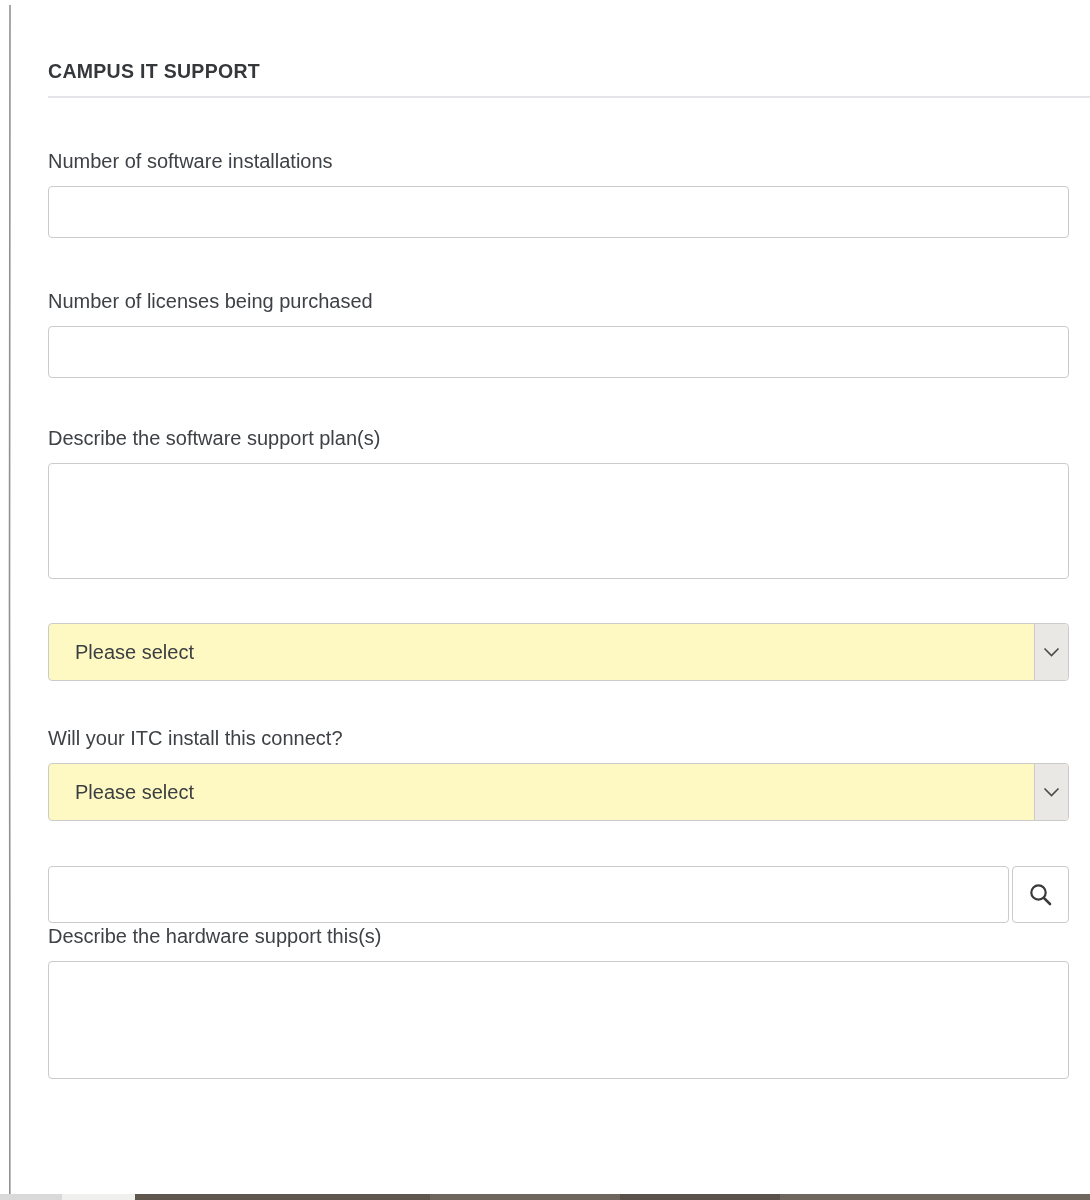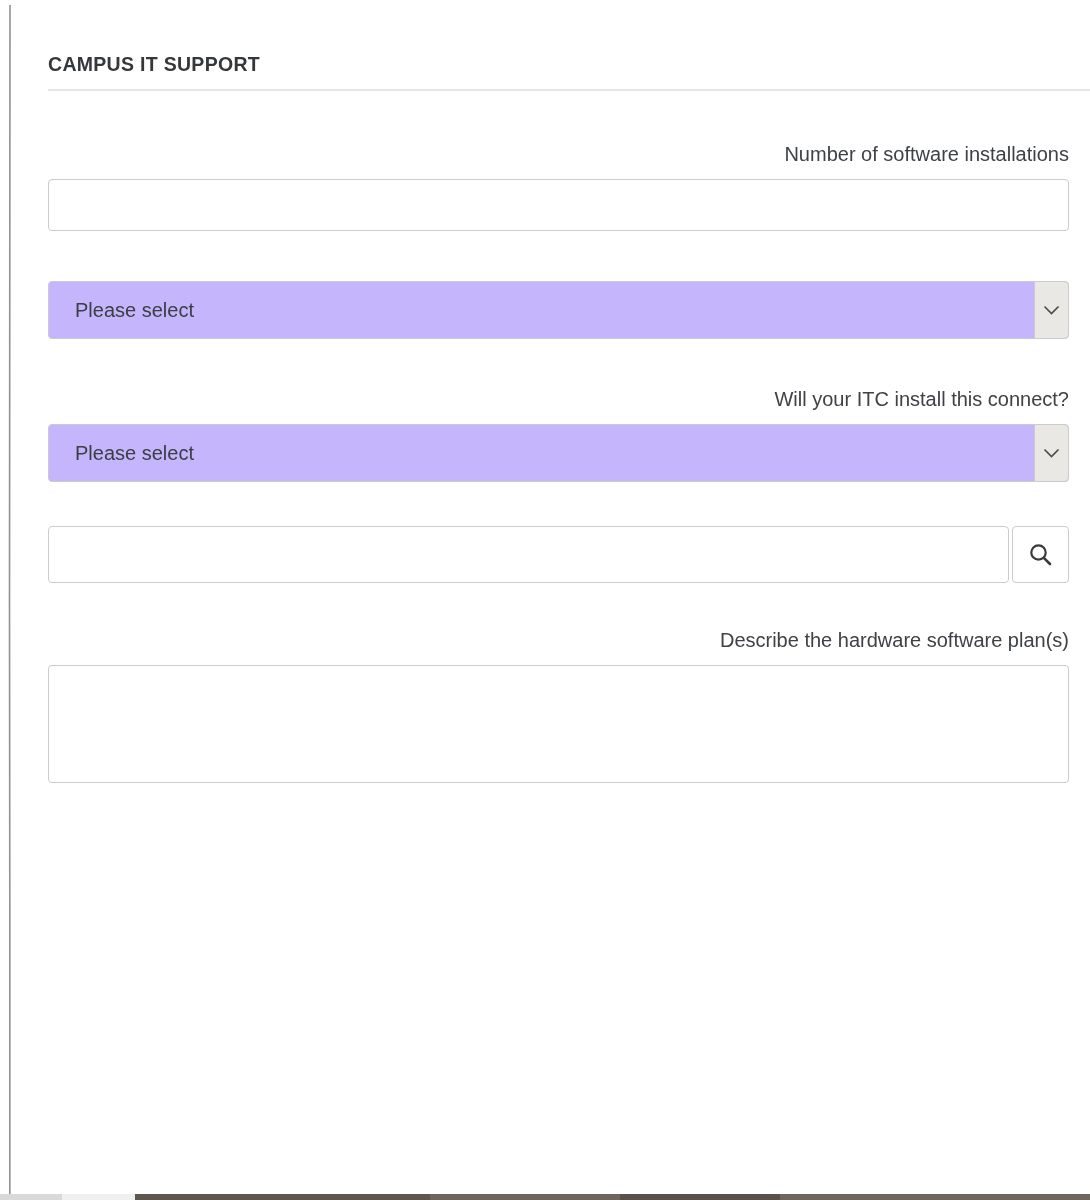--- a/index.html
+++ b/index.html
@@ -1,54 +1,53 @@
 <!DOCTYPE html>
 <html><head>
 <meta charset="utf-8">
 <style>
   html,body{margin:0;padding:0;}
   body{
     width:1090px;height:1200px;position:relative;background:#ffffff;
     font-family:"Liberation Sans", sans-serif;overflow:hidden;
     color:#3f4144;
   }
-  .content{position:absolute;left:48px;top:5px;width:1021px;}
+  .content{position:absolute;left:48px;top:12px;width:1021px;}
   .section-title{
     margin:48px 0 0 0;font-size:19.5px;font-weight:bold;color:#35383b;
     letter-spacing:.3px;line-height:23px;
   }
   .divider{width:1042px;height:0;border-bottom:2px solid #e3e5e8;margin-top:13px;}
   .group{display:block;}
   .group:nth-of-type(1){margin-top:46px;}
   .group:nth-of-type(2){margin-top:50px;}
   .group:nth-of-type(3){margin-top:50px;}
   .group:nth-of-type(4){margin-top:47px;}
   .group:nth-of-type(5){margin-top:44px;}
   .group:nth-of-type(6){margin-top:44px;}
   .group:nth-of-type(7){margin-top:45px;}
   .field-label{
     display:block;font-size:20px;line-height:26px;color:#3e4145;margin-bottom:12px;
     font-weight:400;
-    text-align:right;
   }
   .text-input{
     display:block;width:100%;height:52px;box-sizing:border-box;
     border:1px solid #cbcbcb;border-radius:4px;background:#fff;
     font-family:inherit;font-size:19px;color:#3f4144;padding:0 14px;outline:none;
   }
   .textarea{
     display:block;width:100%;height:116px;box-sizing:border-box;
     border:1px solid #cbcbcb;border-radius:4px;background:#fff;
     font-family:inherit;font-size:19px;color:#3f4144;padding:10px 14px;
     resize:none;outline:none;
   }
   .textarea.tall{height:118px;}
   .select{
     position:relative;width:100%;height:58px;box-sizing:border-box;
-    border:1px solid #cbcbcb;border-radius:4px;background:#c4b5fd;cursor:pointer;
+    border:1px solid #cbcbcb;border-radius:4px;background:#fef9c3;cursor:pointer;
     display:flex;align-items:center;
   }
   .select-value{padding-left:26px;font-size:20px;color:#3b3e42;}
   .select-btn{
     position:absolute;top:0;right:0;bottom:0;width:33px;
     background:#e9e8e5;border-left:1px solid #cbcbcb;border-radius:0 4px 4px 0;
     display:flex;align-items:center;justify-content:center;
   }
   .search-row{display:flex;align-items:stretch;gap:3px;}
   .search-input{
@@ -77,21 +76,29 @@
 <div class="content">
 
   <h2 class="section-title">CAMPUS IT SUPPORT</h2>
   <div class="divider"></div>
 
   <div class="group">
     <label class="field-label">Number of software installations</label>
     <input class="text-input" type="text" value="" style="">
   </div>
 
+  <div class="group">
+    <label class="field-label">Number of licenses being purchased</label>
+    <input class="text-input" type="text" value="" style="">
+  </div>
 
+  <div class="group">
+    <label class="field-label">Describe the software support plan(s)</label>
+    <textarea class="textarea" style=""></textarea>
+  </div>
 
   <div class="group">
     <div class="select">
       <span class="select-value">Please select</span>
       <span class="select-btn">
         <span style="display:flex;">
           <svg width="17" height="11" viewBox="0 0 17 11">
               <polyline points="1.5,1.5 8.5,8.5 15.5,1.5" fill="none" stroke="#4a4a4a" stroke-width="1.6"></polyline>
             </svg>
         </span>
@@ -121,21 +128,21 @@
           <svg width="26" height="26" viewBox="0 0 26 26">
             <circle cx="10.5" cy="10.5" r="7.2" fill="none" stroke="#3a3a3a" stroke-width="2.2"></circle>
             <line x1="15.8" y1="15.8" x2="22" y2="22" stroke="#3a3a3a" stroke-width="2.6" stroke-linecap="round"></line>
           </svg>
         </span>
       </button>
     </div>
   </div>
 
   <div class="group">
-    <label class="field-label">Describe the hardware software plan(s)</label>
+    <label class="field-label">Describe the hardware support this(s)</label>
     <textarea class="textarea tall" style=""></textarea>
   </div>
 
 </div>
 
 <div class="bottom-strip">
   <div class="seg" style="width:62px;background:#d9d9d9;"></div>
   <div class="seg" style="width:73px;background:#f0f0ef;"></div>
   <div class="seg" style="width:295px;background:#5f574e;"></div>
   <div class="seg" style="width:190px;background:#6e665d;"></div>

